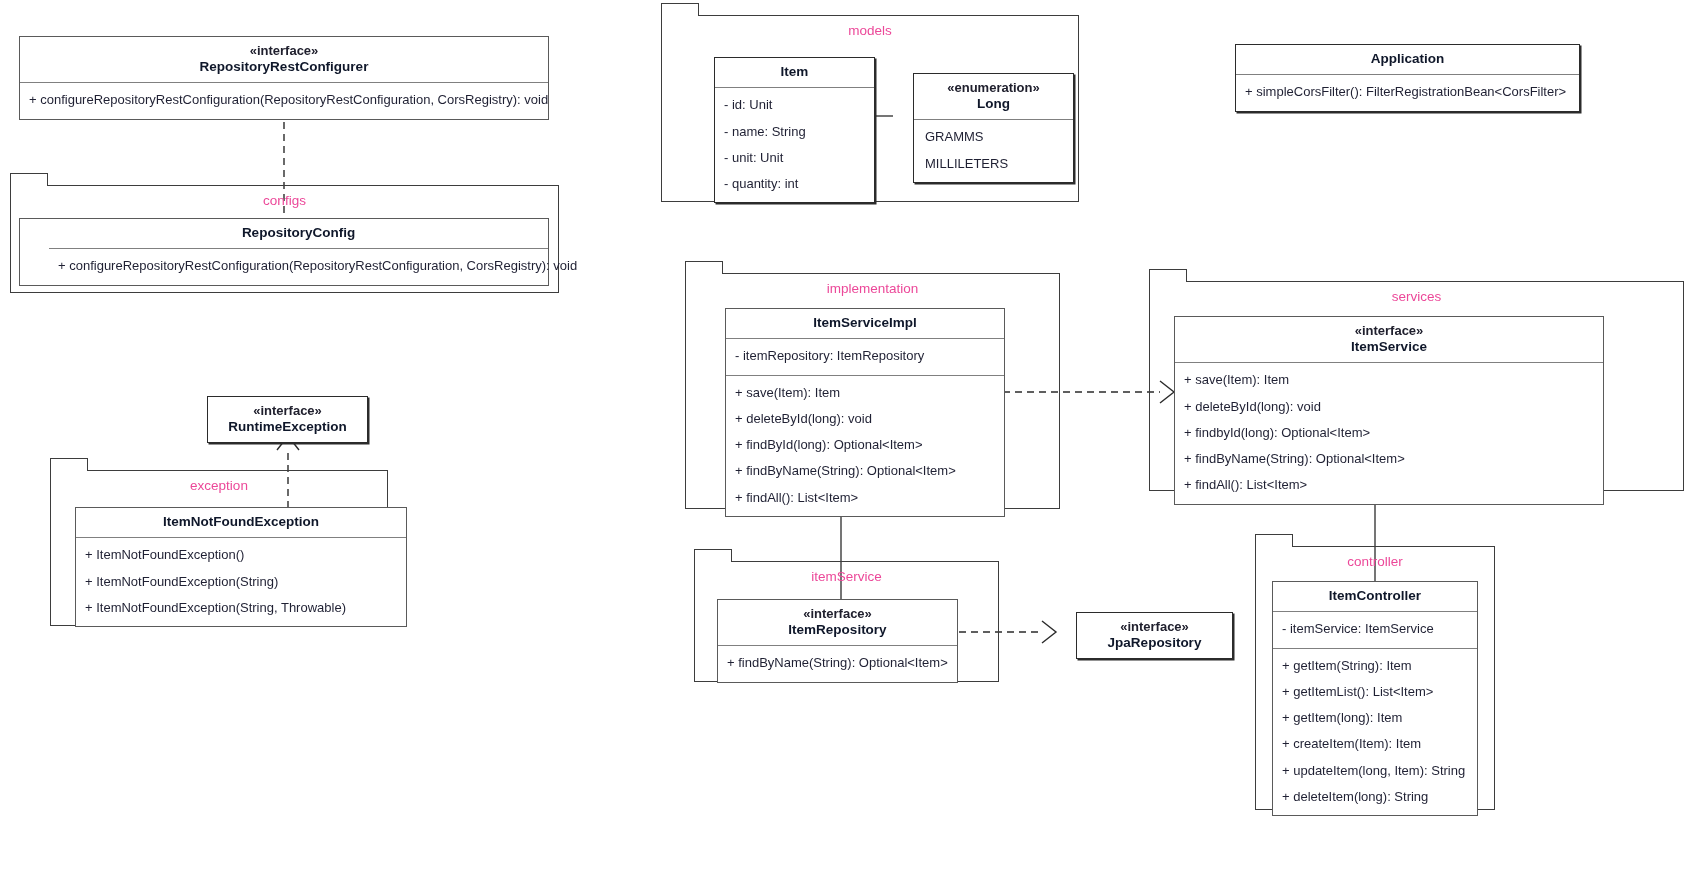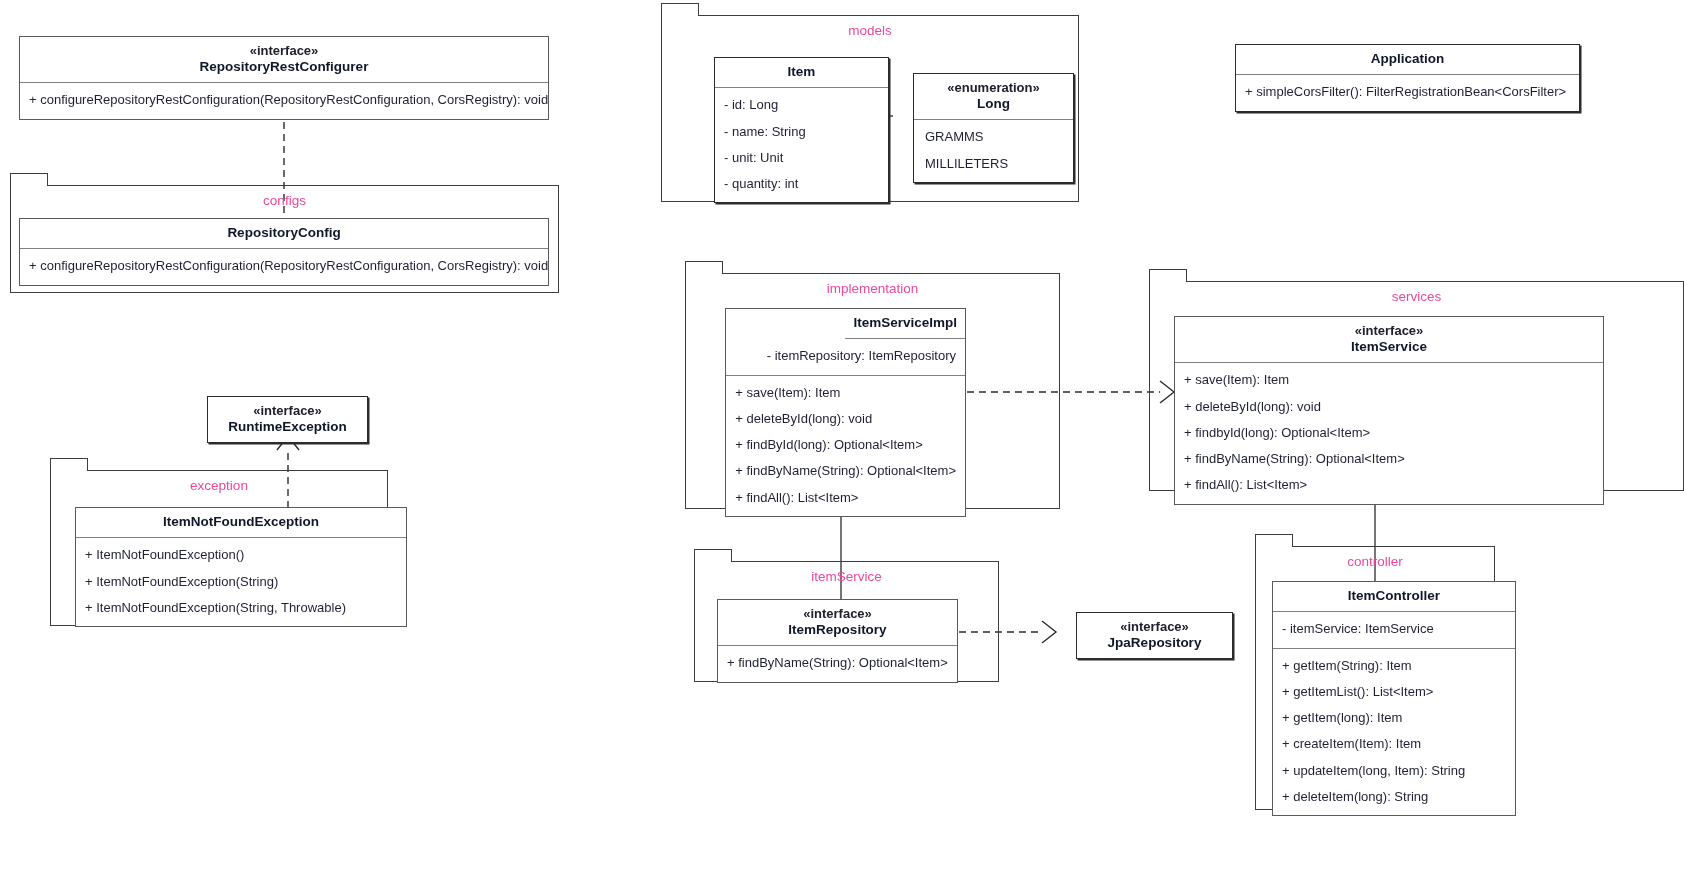--- a/index.html
+++ b/index.html
@@ -149,21 +149,21 @@
     </div>
     <div class="cls-sec">
       <div class="member">+ configureRepositoryRestConfiguration(RepositoryRestConfiguration, CorsRegistry): void</div>
     </div>
   </div>
 
   <div class="package" style="left:10px; top:185px; width:549px; height:108px;">
     <div class="tab"></div>
     <div class="pkg-label">configs</div>
   </div>
-  <div class="cls" style="left:19px; top:218px; width:530px;">
+  <div class="cls" style="left:19px; top:218px; width:530px;padding-left:29px;">
     <div class="cls-head">
       <span class="cname">RepositoryConfig</span>
     </div>
     <div class="cls-sec">
       <div class="member">+ configureRepositoryRestConfiguration(RepositoryRestConfiguration, CorsRegistry): void</div>
     </div>
   </div>
 
   <div class="cls thick" style="left:187px; top:396px; width:161px;">
     <div class="cls-head" style="border-bottom:none;">
@@ -184,26 +184,26 @@
       <div class="member">+ ItemNotFoundException()</div>
       <div class="member">+ ItemNotFoundException(String)</div>
       <div class="member">+ ItemNotFoundException(String, Throwable)</div>
     </div>
   </div>
 
   <div class="package" style="left:661px; top:15px; width:418px; height:187px;">
     <div class="tab"></div>
     <div class="pkg-label">models</div>
   </div>
-  <div class="cls thick" style="left:694px; top:57px; width:175px;">
+  <div class="cls thick" style="left:694px; top:57px; width:161px;">
     <div class="cls-head">
       <span class="cname">Item</span>
     </div>
     <div class="cls-sec">
-      <div class="member">- id: Long</div>
+      <div class="member">- id: Unit</div>
       <div class="member">- name: String</div>
       <div class="member">- unit: Unit</div>
       <div class="member">- quantity: int</div>
     </div>
   </div>
   <div class="cls thick" style="left:893px; top:73px; width:161px;">
     <div class="cls-head">
       <span class="stereo">«enumeration»</span>
       <span class="cname">Long</span>
     </div>
@@ -219,21 +219,21 @@
     </div>
     <div class="cls-sec">
       <div class="member">+ simpleCorsFilter(): FilterRegistrationBean&lt;CorsFilter&gt;</div>
     </div>
   </div>
 
   <div class="package" style="left:685px; top:273px; width:375px; height:236px;">
     <div class="tab"></div>
     <div class="pkg-label">implementation</div>
   </div>
-  <div class="cls" style="left:725px; top:308px; width:241px;align-items:flex-end;">
+  <div class="cls" style="left:725px; top:308px; width:280px;">
     <div class="cls-head">
       <span class="cname">ItemServiceImpl</span>
     </div>
     <div class="cls-sec">
       <div class="member">- itemRepository: ItemRepository</div>
     </div>
     <div class="cls-sec">
       <div class="member">+ save(Item): Item</div>
       <div class="member">+ deleteById(long): void</div>
       <div class="member">+ findById(long): Optional&lt;Item&gt;</div>
@@ -278,21 +278,21 @@
     <div class="cls-head" style="border-bottom:none;">
       <span class="stereo">«interface»</span>
       <span class="cname">JpaRepository</span>
     </div>
   </div>
 
   <div class="package" style="left:1255px; top:546px; width:240px; height:264px;">
     <div class="tab"></div>
     <div class="pkg-label">controller</div>
   </div>
-  <div class="cls" style="left:1272px; top:581px; width:244px;">
+  <div class="cls" style="left:1272px; top:581px; width:206px;">
     <div class="cls-head">
       <span class="cname">ItemController</span>
     </div>
     <div class="cls-sec">
       <div class="member">- itemService: ItemService</div>
     </div>
     <div class="cls-sec">
       <div class="member">+ getItem(String): Item</div>
       <div class="member">+ getItemList(): List&lt;Item&gt;</div>
       <div class="member">+ getItem(long): Item</div>

